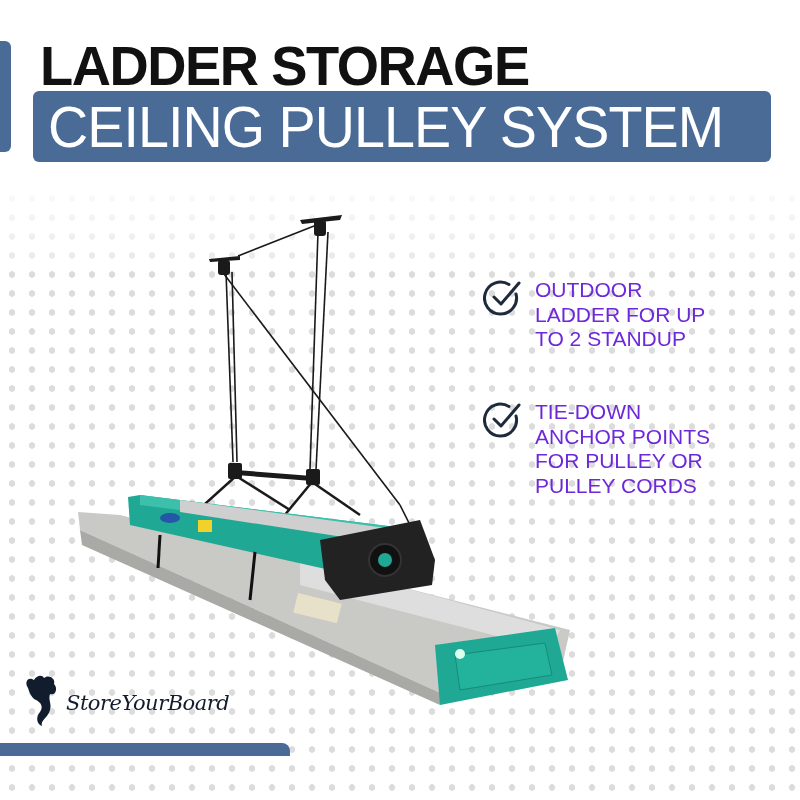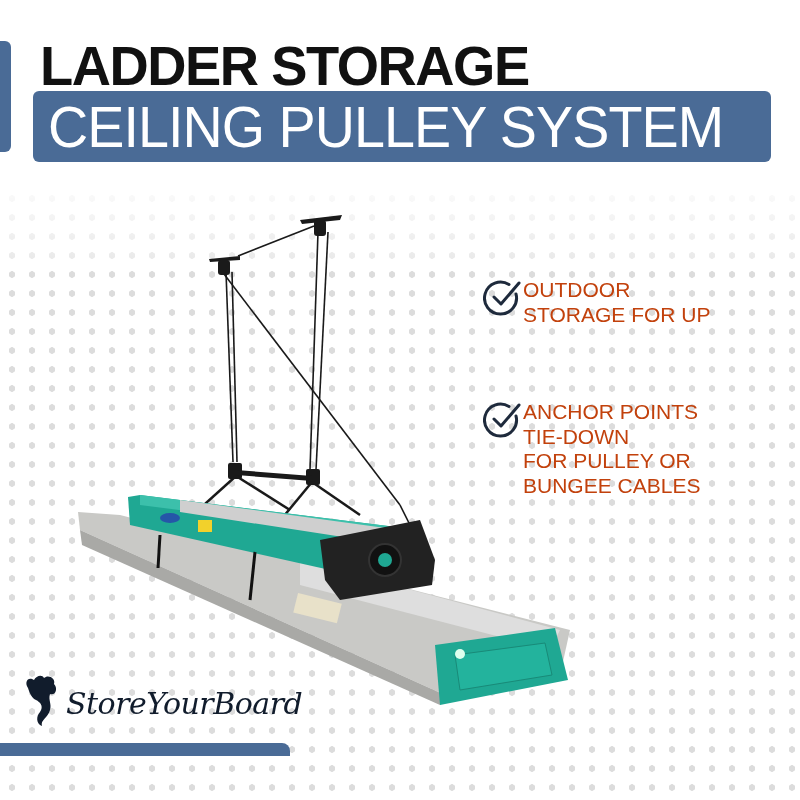--- a/index.html
+++ b/index.html
@@ -7,24 +7,24 @@
   .dots{position:absolute;left:0;top:185px;width:800px;height:615px;
     background-image:radial-gradient(circle,#dcdcdc 3px,transparent 3.5px);
     background-size:20px 19px;background-position:2px 4px;}
   .dots-fade{position:absolute;left:0;top:170px;width:800px;height:90px;background:linear-gradient(#fff,rgba(255,255,255,0.4));}
   .left-tab{position:absolute;left:-10px;top:41px;width:21px;height:111px;background:#4a6b96;border-radius:6px;}
   .title1{position:absolute;left:40px;top:38px;font-size:56px;font-weight:bold;color:#111;letter-spacing:-1.5px;line-height:56px;transform:scaleX(0.97);transform-origin:left;}
   .banner{position:absolute;left:33px;top:91px;width:738px;height:71px;background:#4a6b96;border-radius:6px;}
   .title2{position:absolute;left:48px;top:97px;font-size:58px;color:#fff;letter-spacing:-1px;line-height:60px;white-space:nowrap;transform:scaleX(0.96);transform-origin:left;}
   .feature{position:absolute;left:483px;display:flex;}
   .check{width:40px;height:40px;flex:none;}
-  .ftext{margin-left:0;font-size:21px;line-height:24.5px;color:#c2410c;}
+  .ftext{margin-left:12px;font-size:21px;line-height:24.5px;color:#6d28d9;}
   .ftext div{white-space:nowrap;}
   .logo{position:absolute;left:22px;top:674px;display:flex;align-items:center;}
-  .brand{font-family:"DejaVu Serif",serif;font-style:italic;font-size:30px;color:#111c2c;margin-left:6px;letter-spacing:-0.5px;}
+  .brand{font-family:"DejaVu Serif",serif;font-style:italic;font-size:21px;color:#111c2c;margin-left:6px;letter-spacing:-0.5px;}
   .bottom-bar{position:absolute;left:-10px;top:743px;width:300px;height:13px;background:#4a6b96;border-radius:0 8px 0 0;}
   .product{position:absolute;left:0;top:0;}
 </style>
 </head>
 <body>
 
 <div class="dots"></div>
 <div class="dots-fade"></div>
 
 <div class="left-tab"></div>
@@ -89,34 +89,35 @@
   </g>
 </svg>
 
 <div class="feature" style="top:278px;">
   <svg class="check" viewBox="0 0 40 40">
     <path d="M33 16 A16 16 0 1 1 26 6.5" fill="none" stroke="#1e2a3c" stroke-width="3" stroke-linecap="round"></path>
     <path d="M11 19 L18 26 L36 5" fill="none" stroke="#1e2a3c" stroke-width="3" stroke-linecap="round" stroke-linejoin="round"></path>
   </svg>
   <div class="ftext">
     <div>OUTDOOR</div>
-    <div>STORAGE FOR UP</div>
+    <div>LADDER FOR UP</div>
+    <div>TO 2 STANDUP</div>
   </div>
 </div>
 
 <div class="feature" style="top:400px;">
   <svg class="check" viewBox="0 0 40 40">
     <path d="M33 16 A16 16 0 1 1 26 6.5" fill="none" stroke="#1e2a3c" stroke-width="3" stroke-linecap="round"></path>
     <path d="M11 19 L18 26 L36 5" fill="none" stroke="#1e2a3c" stroke-width="3" stroke-linecap="round" stroke-linejoin="round"></path>
   </svg>
   <div class="ftext">
+    <div>TIE-DOWN</div>
     <div>ANCHOR POINTS</div>
-    <div>TIE-DOWN</div>
     <div>FOR PULLEY OR</div>
-    <div>BUNGEE CABLES</div>
+    <div>PULLEY CORDS</div>
   </div>
 </div>
 
 <div class="logo">
   <svg width="38" height="58" viewBox="0 0 38 58">
     <path d="M6 14 C2 8 6 2 12 6 C14 2 20 0 22 4 C26 0 34 4 32 10 C36 14 34 22 28 20 C26 26 30 30 28 36 C26 44 18 46 20 52 C14 50 14 42 18 38 C22 32 18 28 14 26 C10 24 8 20 6 14 Z" fill="#111c2c"></path>
   </svg>
   <span class="brand">StoreYourBoard</span>
 </div>
 

